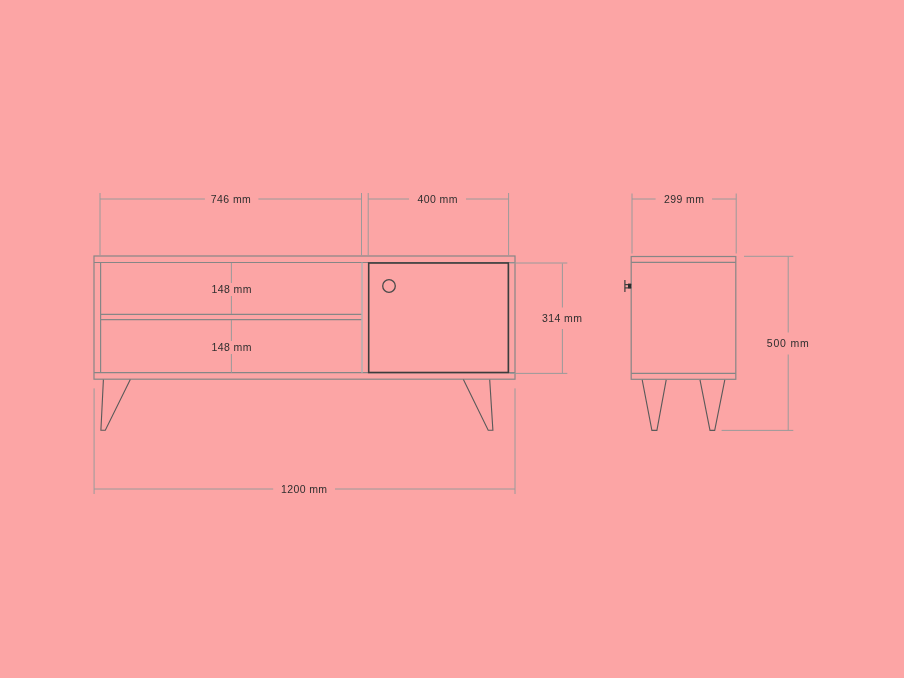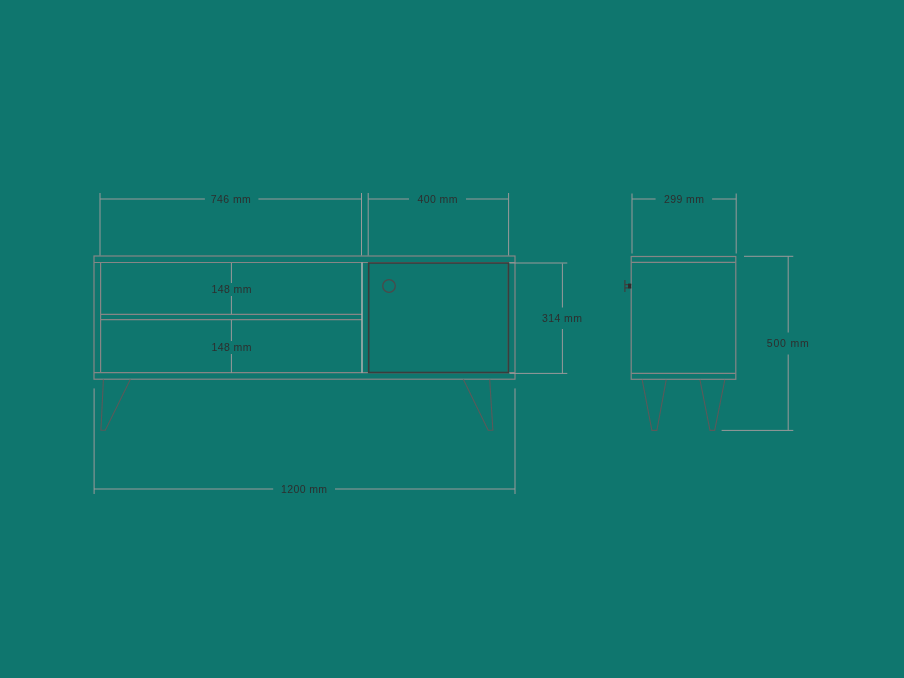--- a/index.html
+++ b/index.html
@@ -1,16 +1,16 @@
 <!DOCTYPE html>
 <html><head>
 <meta charset="utf-8">
 <style>
   html,body{margin:0;padding:0;background:#ffffff;}
-  .wrap{width:904px;height:678px;position:relative;overflow:hidden;background:#0f766e;}
+  .wrap{width:904px;height:678px;position:relative;overflow:hidden;background:#fca5a5;}
   svg{position:absolute;left:0;top:0;filter:blur(0.4px);}
   text{font-family:"Liberation Sans",sans-serif;font-size:10.5px;fill:#2e2e2e;}
 </style>
 </head>
 <body>
 <div class="wrap">
 <svg width="904" height="678" viewBox="0 0 904 678">
 
   <g stroke="#868686" stroke-width="1.2" fill="none">
     <rect x="94" y="256" width="421" height="123.2"></rect>

